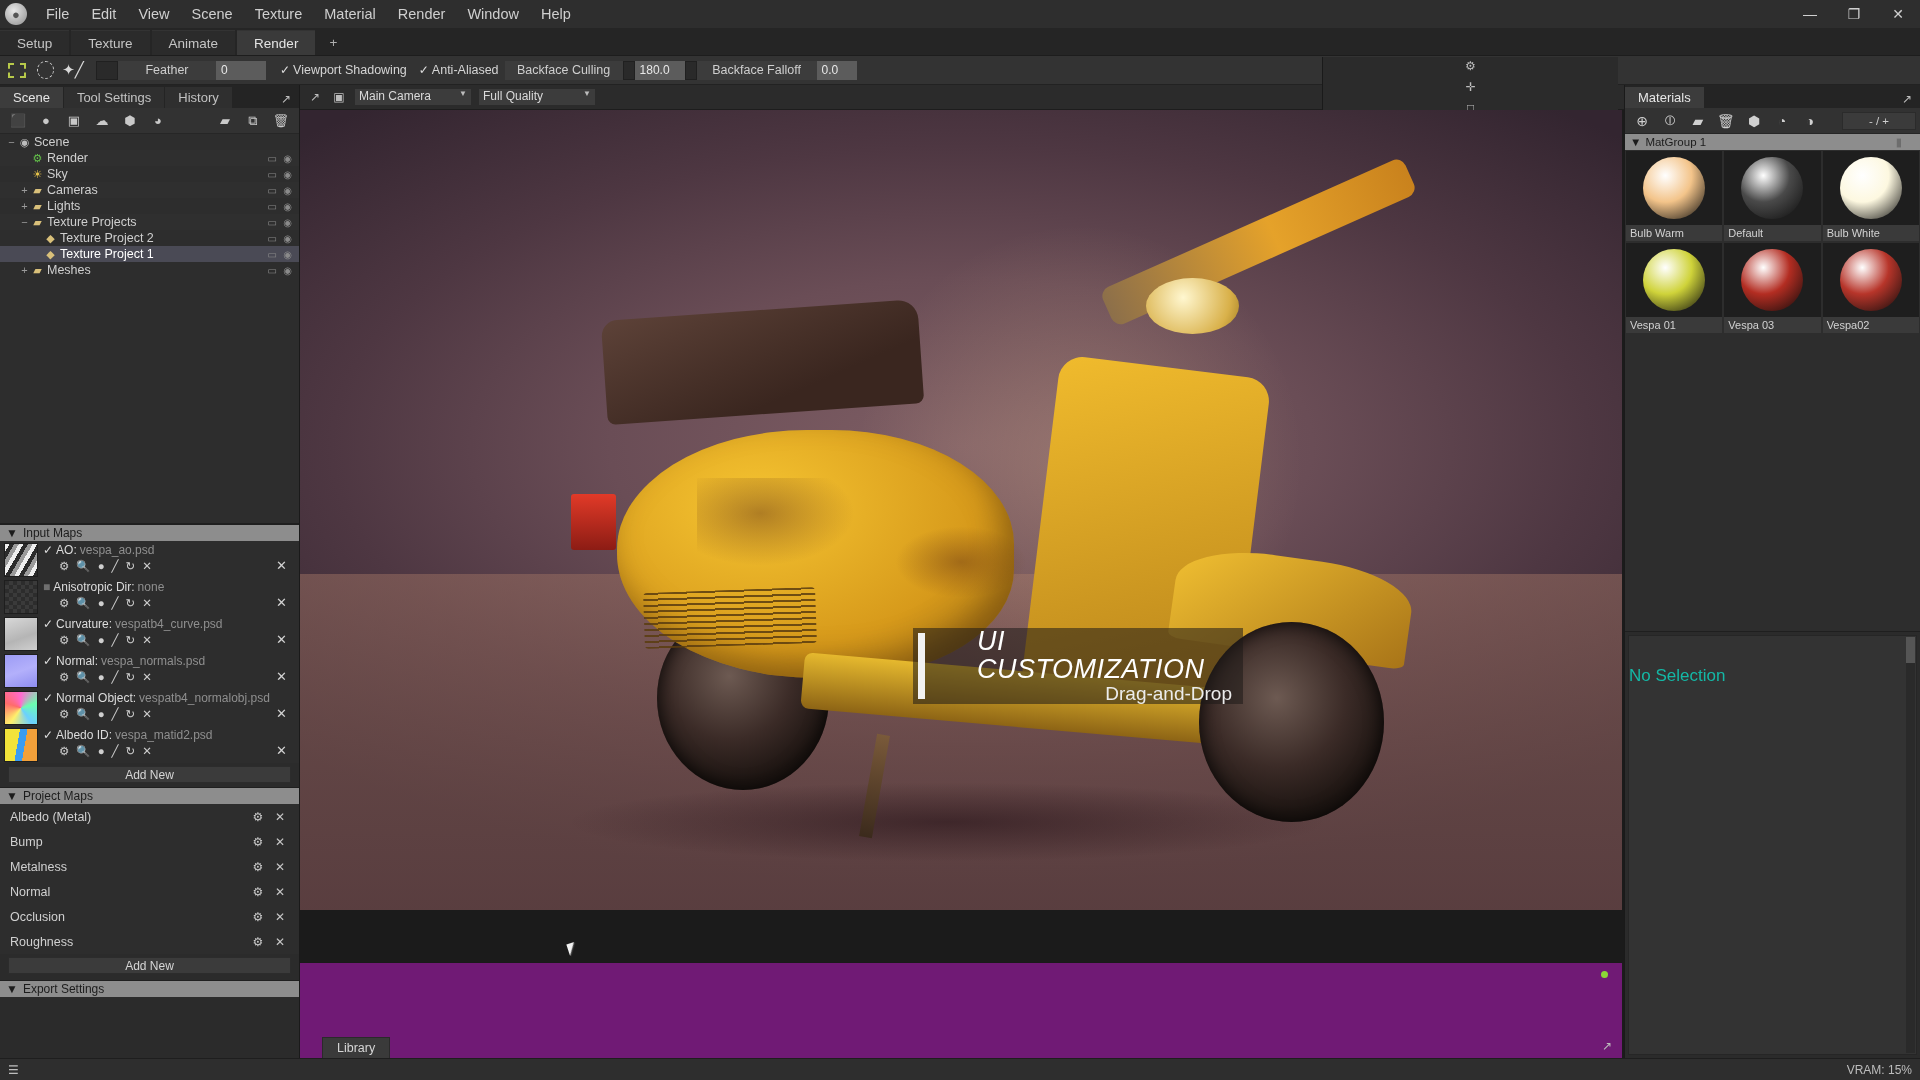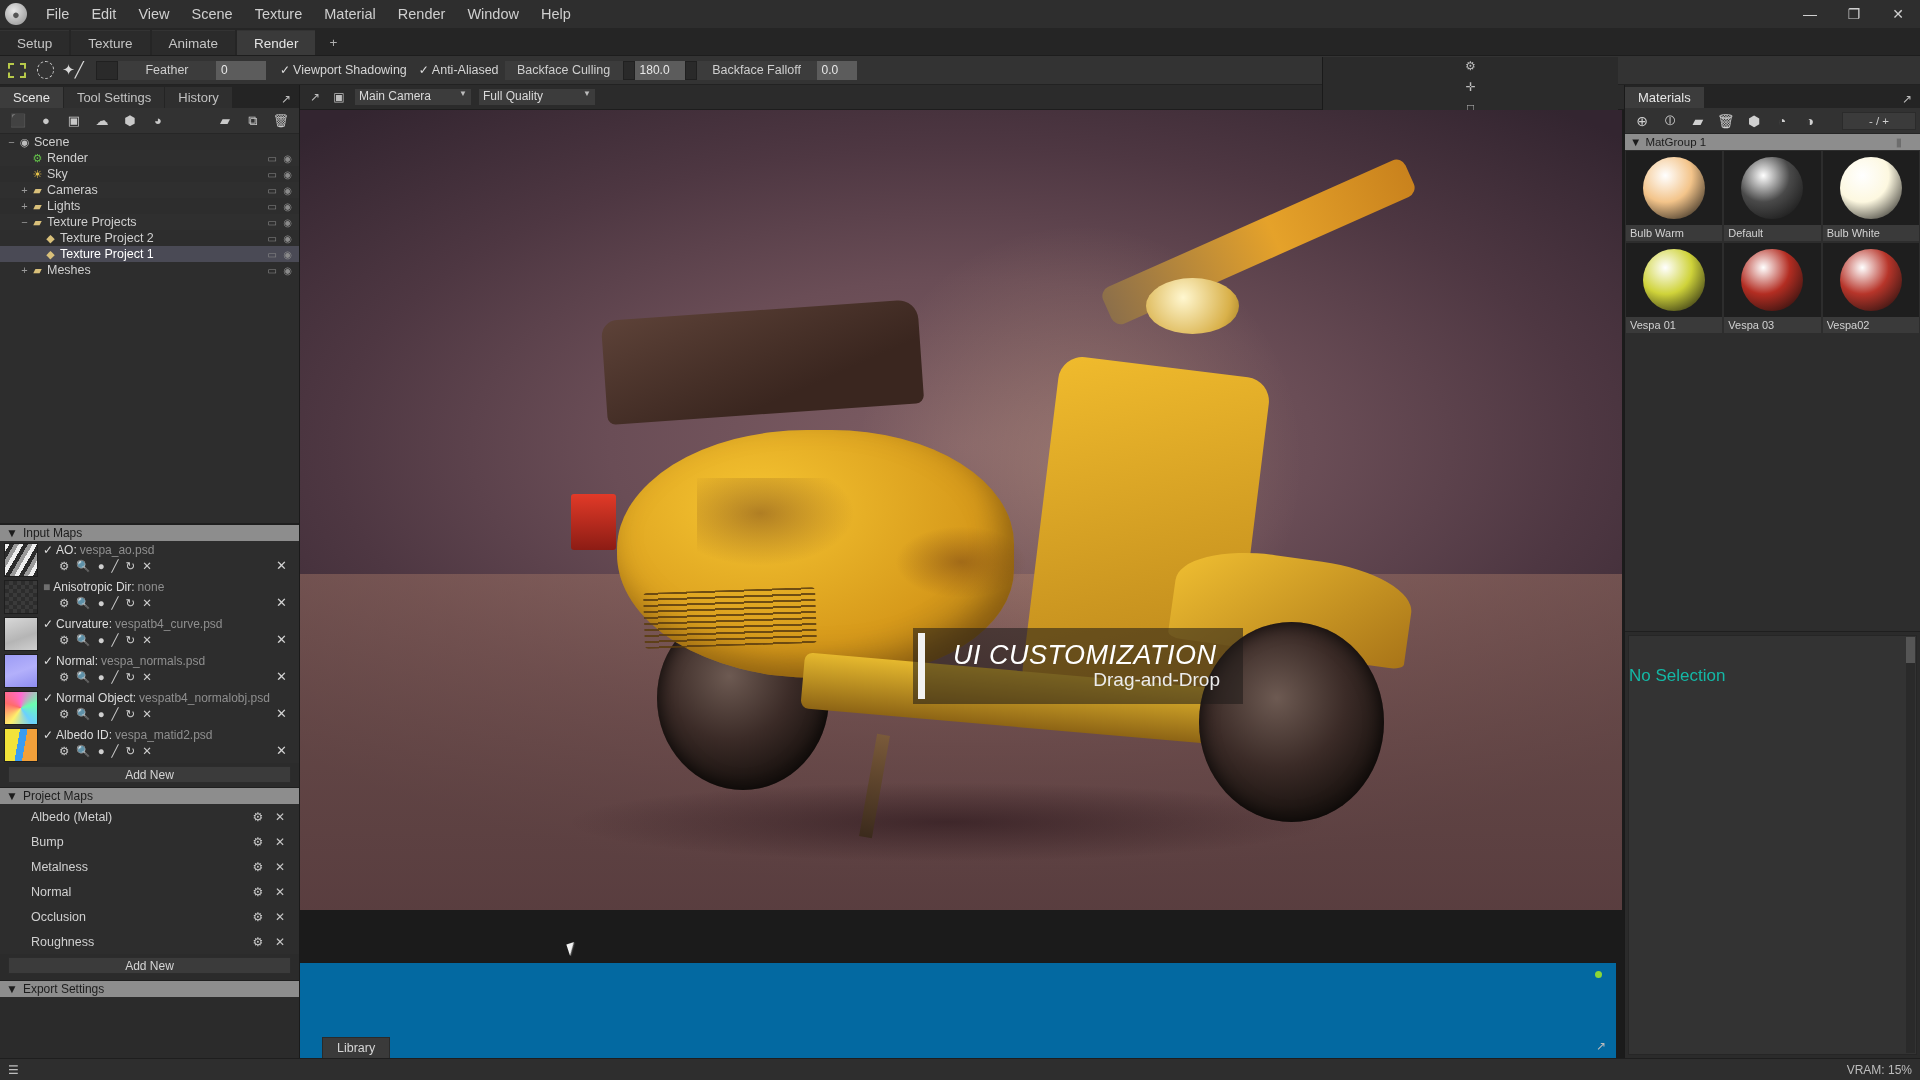--- a/index.html
+++ b/index.html
@@ -134,21 +134,21 @@
   .map-icons { display: flex; align-items: center; gap: 7px; padding-left: 16px;
                font-size: 11.5px; color: #cfcfcf; }
   .map-x { margin-left: auto; font-size: 13px; color: #d4d4d4; padding-right: 8px; }
   .addnew {
     margin: 3px 8px 4px; height: 17px; background: #3b3b3b; border: 1px solid #2c2c2c;
     display: flex; align-items: center; justify-content: center;
     font-size: 12px; color: #d6d6d6;
   }
   .pm-row {
     height: 25px; display: flex; align-items: center; font-size: 12.5px;
-    color: #d0d0d0; padding: 0 8px 0 10px; margin-left: 21px;
+    color: #d0d0d0; padding: 0 8px 0 10px;
   }
   .pm-row .sp { flex: 1; }
   .pm-ico { width: 22px; text-align: center; font-size: 12px; color: #c8c8c8; }
   .left-scroll { flex: 1 1 auto; overflow: hidden; }
 
   
   .center { flex: 1 1 auto; display: flex; flex-direction: column; min-width: 0;
             background: #232323; }
   .vp-header { height: 25px; background: #2b2b2b; display: flex; align-items: center;
                gap: 6px; padding: 0 6px; flex: 0 0 25px; border-bottom:1px solid #1d1d1d;}
@@ -242,30 +242,30 @@
   .rust1 { position:absolute; left:30%; top:46%; width:12%; height:11%;
     background: radial-gradient(ellipse at 40% 40%, rgba(120,70,25,0.55), rgba(120,70,25,0) 70%); }
   .rust2 { position:absolute; left:45%; top:52%; width:10%; height:9%;
     background: radial-gradient(ellipse at 50% 50%, rgba(110,60,20,0.5), rgba(110,60,20,0) 70%); }
 
   .vp-overlay {
     position: absolute; left: 613px; top: 518px; width: 330px; height: 76px;
     background: rgba(30,26,24,0.55); display: flex; align-items: center;
   }
   .ov-bar { width: 7px; height: 66px; background: #f2f2f2; margin-left: 5px; flex:0 0 7px;}
-  .ov-text { flex: 1; text-align: right; padding-right: 20px; }
+  .ov-text { flex: 1; text-align: right; padding-right: 8px; margin-left: 24px; }
   .ov-title {
     font-size: 27px; font-style: italic; color: #ffffff; letter-spacing: .5px;
     line-height: 1.05; text-align: left; padding-left: 28px;
   }
   .ov-sub { font-size: 19px; color: #ececec; text-align: right; padding-right: 3px; }
 
   .vp-footer {
-    position: absolute; left: 0; right: 8px; bottom: 0; height: 96px;
-    background: #0369a1; border-top: 1px solid #1a1a1a;
+    position: absolute; left: 0; right: 2px; bottom: 0; height: 96px;
+    background: #701a75; border-top: 1px solid #1a1a1a;
   }
   .lib-tab {
     position: absolute; left: 22px; bottom: 0; padding: 3px 14px; font-size: 12.5px;
     background: #3a3a3a; color: #d6d6d6; border: 1px solid #2a2a2a; border-bottom: none;
   }
   .status-dot {
     position: absolute; right: 14px; top: 8px; width: 7px; height: 7px;
     border-radius: 50%; background: #8bd636;
   }
   .vp-foot-ico { position: absolute; right: 10px; bottom: 5px; font-size: 12px; color:#bbb;}

